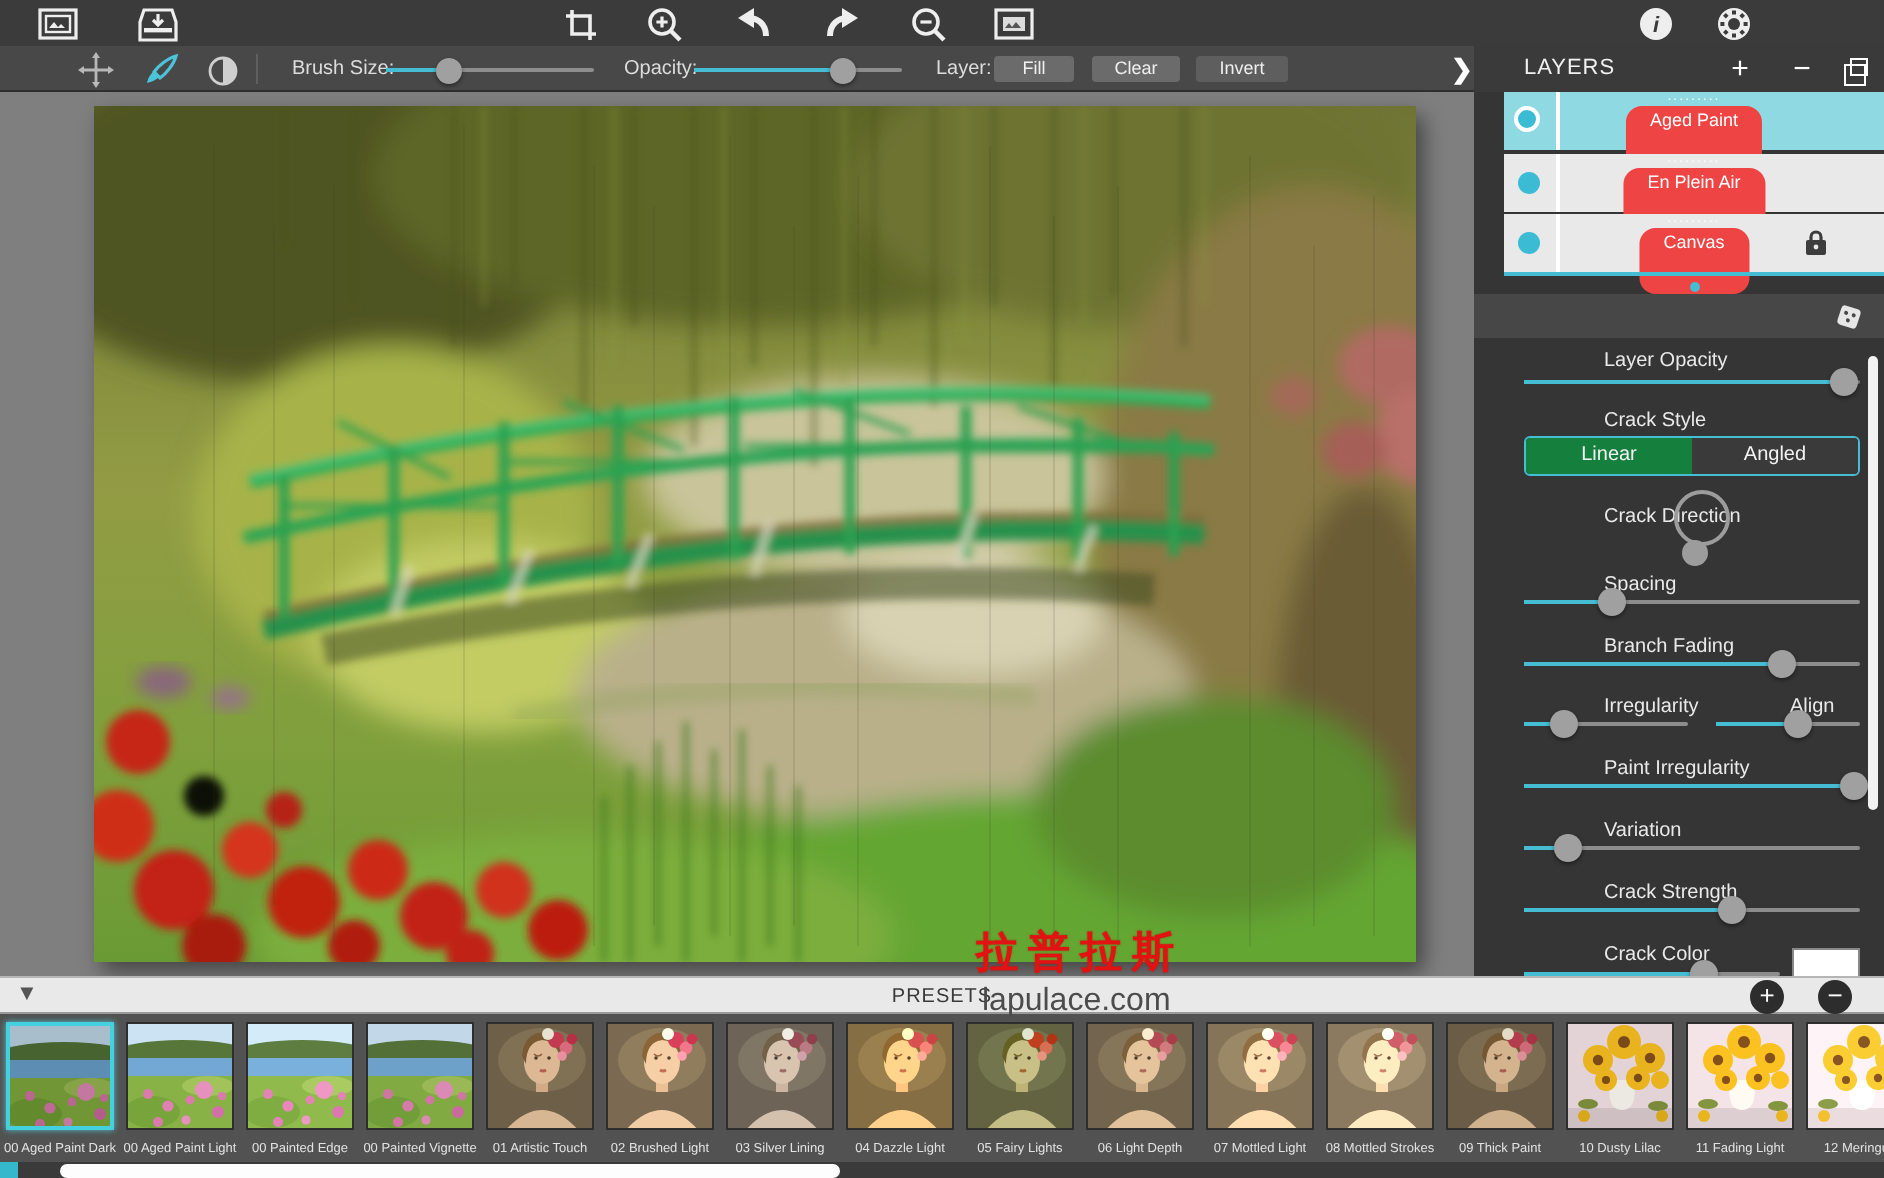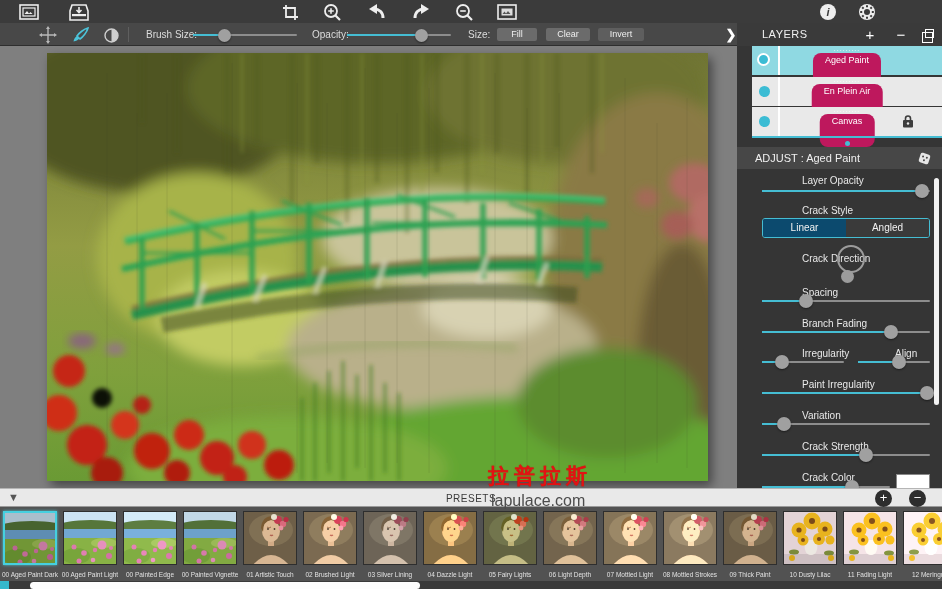--- a/index.html
+++ b/index.html
@@ -32,33 +32,33 @@
   .dup{position:absolute;top:6px;width:9px;height:9px;border:1.5px solid #fff;background:#3a3a3a;}
   .dup:before{content:"";position:absolute;left:-4px;top:2px;width:9px;height:9px;border:1.5px solid #fff;}
 
   .rpanel{position:absolute;left:737px;top:46px;width:205px;height:543px;background:#353535;}
   .layer-row{position:absolute;left:15px;width:190px;height:29px;background:#e9e9e9;cursor:pointer;}
   .layer-row.sel{background:#8fd9e2;}
   .ldots{position:absolute;left:50%;top:0;transform:translateX(-50%);color:rgba(255,255,255,.95);font-size:7px;letter-spacing:1px;line-height:5px;}
   .ldot{position:absolute;left:7px;top:9px;width:11px;height:11px;border-radius:50%;background:#3bbcd4;}
   .layer-row.sel .ldot{left:5px;top:7px;width:13px;height:13px;border:2px solid #fff;background:#3bbcd4;}
   .lsep{position:absolute;left:26px;top:0;width:2px;height:29px;background:#fff;}
-  .lpill{position:absolute;left:50%;top:7px;transform:translateX(-50%);background:#be185d;color:#fff;font-size:9px;line-height:15px;height:33px;padding:0 12px;border-radius:8px;white-space:nowrap;}
+  .lpill{position:absolute;left:50%;top:7px;transform:translateX(-50%);background:#ef4444;color:#fff;font-size:9px;line-height:15px;height:33px;padding:0 12px;border-radius:8px;white-space:nowrap;}
   .llock{position:absolute;left:150px;top:7px;}
   .ins-line{position:absolute;left:15px;top:90px;width:190px;height:2px;background:#45bdd3;}
   .pagedot{position:absolute;left:108px;top:95px;width:5px;height:5px;border-radius:50%;background:#45bdd3;}
 
   .adj-head{position:absolute;left:0;top:101px;width:205px;height:22px;background:#474747;}
   .adj-title{position:absolute;left:18px;top:0;height:22px;line-height:22px;font-size:11px;color:#f0f0f0;}
   .rand{position:absolute;right:10px;top:4px;cursor:pointer;}
 
   .alabel{position:absolute;font-size:10px;color:#e9e9e9;padding-left:40px;}
   .seg{position:absolute;left:25px;top:172px;width:168px;height:20px;border:1px solid #45bdd3;border-radius:3px;overflow:hidden;display:flex;}
   .seg div{flex:1;text-align:center;font-size:10px;line-height:18px;color:#f2f2f2;cursor:pointer;}
-  .seg .on{background:#0c4a6e;}
+  .seg .on{background:#15803d;}
   .seg .off{background:#3a3a3a;}
   .dial{position:absolute;left:100px;top:199px;width:28px;height:28px;border:2.5px solid #9c9c9c;border-radius:50%;cursor:pointer;}
   .dial-kn{position:absolute;left:104px;top:224px;width:13px;height:13px;border-radius:50%;background:#9c9c9c;cursor:pointer;}
   .swatch{position:absolute;left:159px;top:428px;width:34px;height:22px;background:#fff;border:1px solid #888;cursor:pointer;}
   .vthumb{position:absolute;right:3px;top:132px;width:5px;height:227px;background:#f2f2f2;border-radius:3px;cursor:pointer;}
 
   
   .canvas{position:absolute;left:47px;top:53px;width:661px;height:428px;box-shadow:4px 5px 10px rgba(0,0,0,.45);}
   .canvas svg{display:block;}
 
@@ -189,21 +189,21 @@
         <div class="kn" style="left: 30%;"></div>
     </div>
 
     <span class="tlabel" style="left:312px">Opacity:</span>
     <div class="slider small" style="left:347px;top:5px;width:104px">
       <div class="tr"></div>
         <div class="fl" style="width: 71%;"></div>
         <div class="kn" style="left: 71%;"></div>
     </div>
 
-    <span class="tlabel" style="left:468px">Size:</span>
+    <span class="tlabel" style="left:468px">Layer:</span>
     <span class="mbtn" style="left:497px;width:40px">Fill</span>
     <span class="mbtn" style="left:546px;width:44px">Clear</span>
     <span class="mbtn" style="left:598px;width:46px;background:#5e5e5e">Invert</span>
     <span class="chev">❯</span>
   </div>
 
   <div class="layers-head">
     <span class="layers-title">LAYERS</span>
     <span class="lh-ico" style="left:124px">+</span>
     <span class="lh-ico" style="left:155px">−</span>
@@ -233,21 +233,20 @@
               <rect x="1" y="6" width="10" height="7.5" rx="1" fill="#3d3d3d"></rect>
               <path d="M3.5 6V4.5a2.5 2.5 0 015 0V6" fill="none" stroke="#3d3d3d" stroke-width="1.6"></path>
               <circle cx="6" cy="9.5" r="1.2" fill="#e9e9e9"></circle>
             </svg></span>
         </div>
       </div>
     <div class="ins-line"></div>
     <div class="pagedot"></div>
 
     <div class="adj-head">
-      <span class="adj-title">ADJUST : Aged Paint</span>
       <span class="rand">
         <svg width="15" height="15" viewBox="0 0 15 15">
             <g transform="rotate(18 7.5 7.5)">
               <rect x="2.5" y="2.5" width="10" height="10" rx="2" fill="#e6e6e6"></rect>
               <circle cx="5.5" cy="6" r="1" fill="#474747"></circle>
               <circle cx="9.5" cy="6" r="1" fill="#474747"></circle>
               <circle cx="7.5" cy="9.3" r="1" fill="#474747"></circle>
             </g>
           </svg>
       </span>

